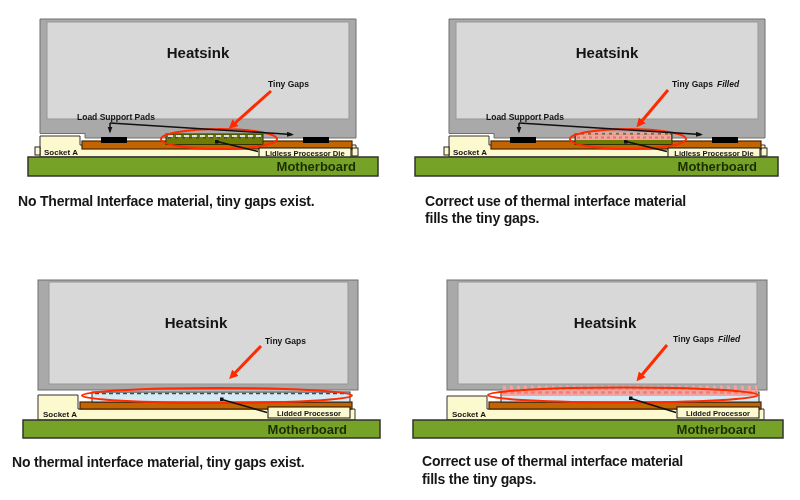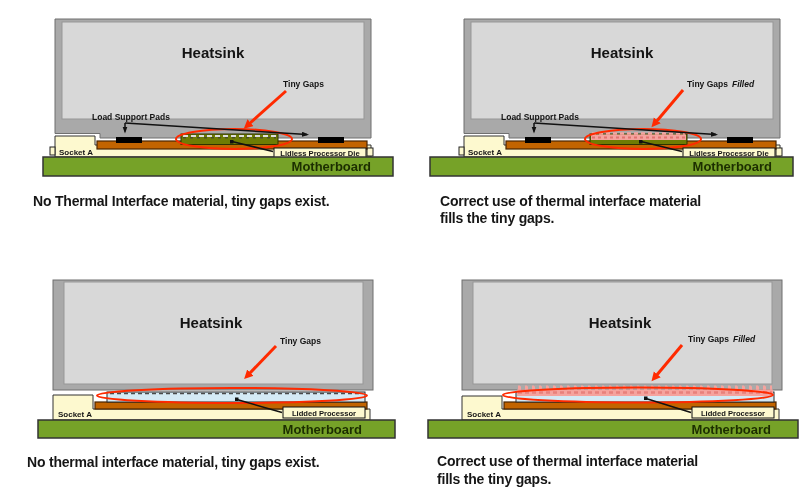--- a/index.html
+++ b/index.html
@@ -1,18 +1,18 @@
 <!DOCTYPE html>
 <html><head>
 <meta charset="utf-8">
 <style>
   html,body{margin:0;padding:0;background:#fff;}
   .canvas{position:relative;width:800px;height:500px;background:#ffffff;overflow:hidden;
           font-family:"Liberation Sans",sans-serif;}
-  .panel{position:absolute;width:400px;height:250px;padding-left:15px;}
+  .panel{position:absolute;width:400px;height:250px;}
   .panel svg{display:block;overflow:hidden;}
   svg text{font-family:"Liberation Sans",sans-serif;font-weight:bold;fill:#141414;}
   .t-heat{font-size:15px;}
   .t-small{font-size:8.5px;}
   .t-tiny{font-size:8px;}
   .t-box{font-size:7.6px;}
   .t-mobo{font-size:13px;fill:#1c2e00;}
   .t-cap{font-size:14px;letter-spacing:-0.2px;fill:#161616;}
   .italic{font-style:italic;}
 </style>

